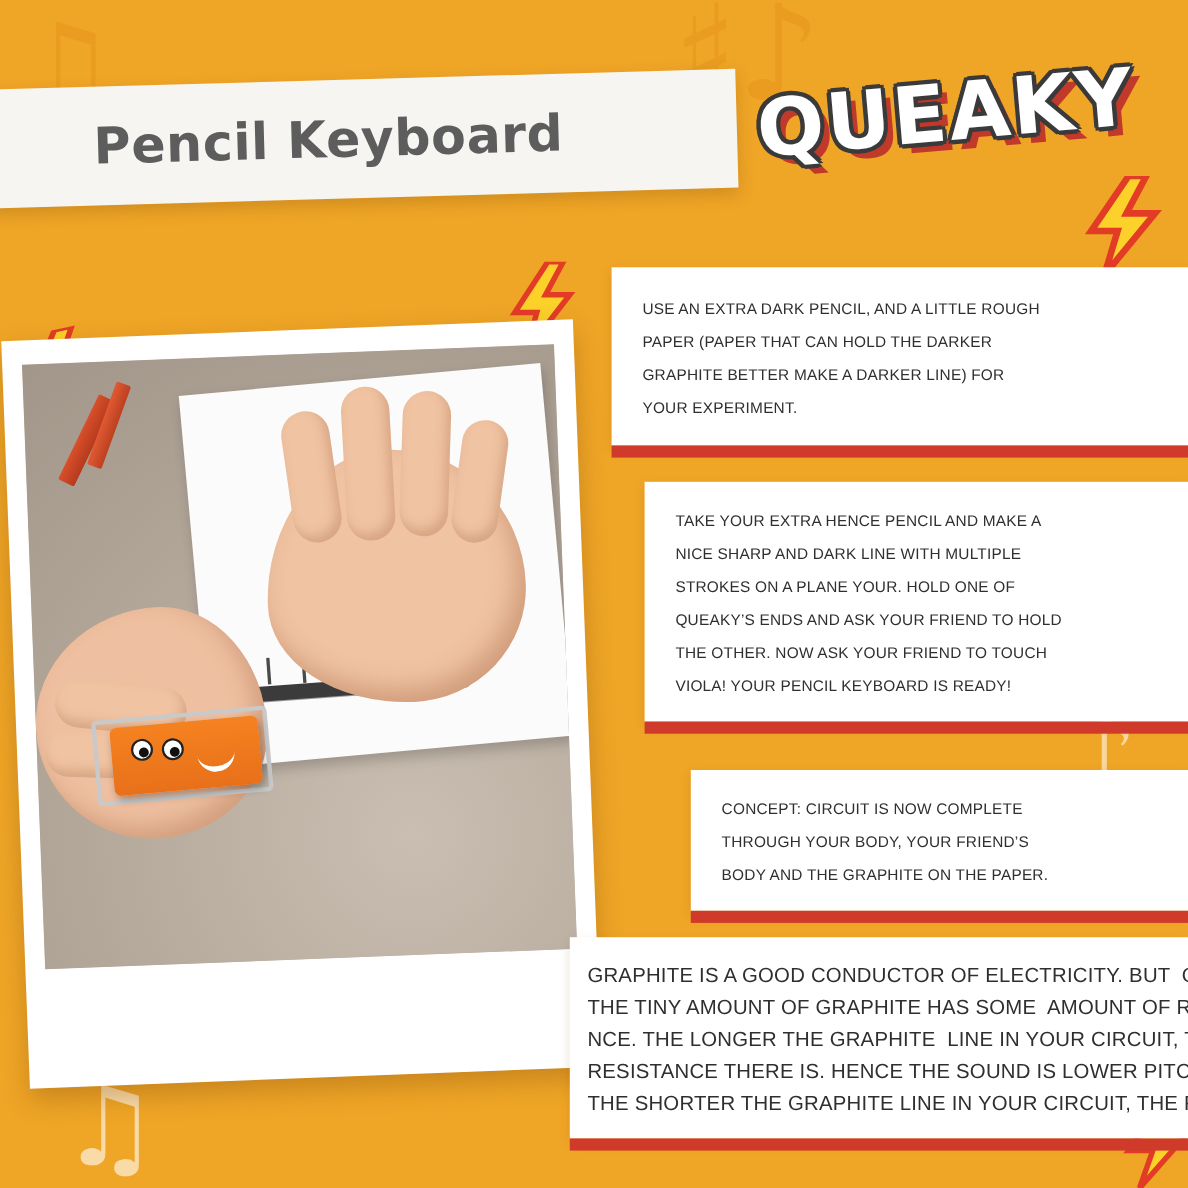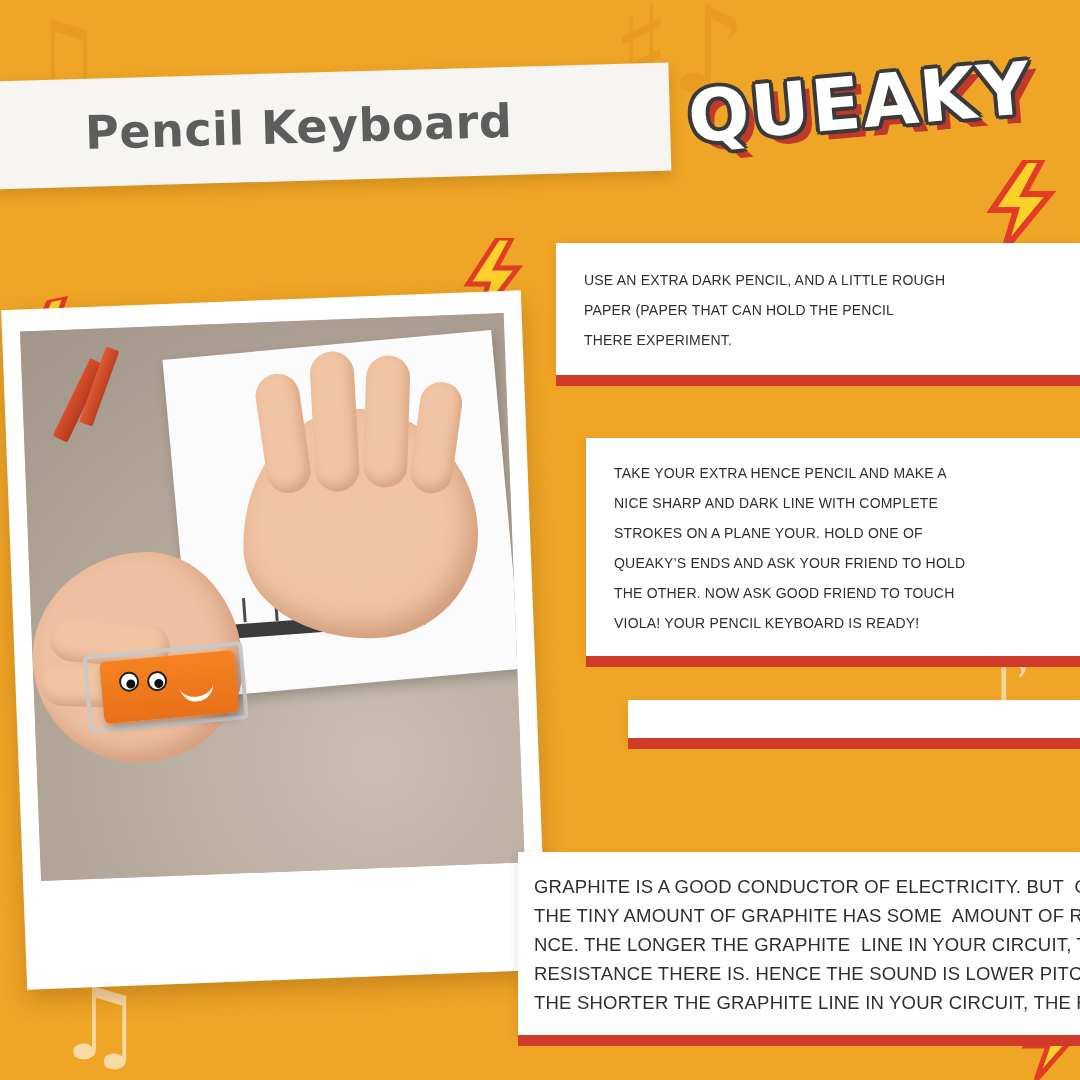--- a/index.html
+++ b/index.html
@@ -244,39 +244,45 @@
             <i></i>
           </div>
         <div class="ph-smile"></div>
       </div>
     </div>
   </div>
 
   <div class="card" id="card1">
     <p>
       <span class="line">USE AN EXTRA DARK PENCIL, AND A LITTLE ROUGH</span>
-      <span class="line">PAPER (PAPER THAT CAN HOLD THE PENCIL</span>
-      <span class="line">THERE EXPERIMENT.</span>
+      <span class="line">PAPER (PAPER THAT CAN HOLD THE DARKER</span>
+      <span class="line">GRAPHITE BETTER MAKE A DARKER LINE) FOR</span>
+      <span class="line">YOUR EXPERIMENT.</span>
     </p>
     <div class="bar"></div>
   </div>
 
   <div class="card" id="card2">
     <p>
       <span class="line">TAKE YOUR EXTRA HENCE PENCIL AND MAKE A</span>
-      <span class="line">NICE SHARP AND DARK LINE WITH COMPLETE</span>
+      <span class="line">NICE SHARP AND DARK LINE WITH MULTIPLE</span>
       <span class="line">STROKES ON A PLANE YOUR. HOLD ONE OF</span>
       <span class="line">QUEAKY’S ENDS AND ASK YOUR FRIEND TO HOLD</span>
-      <span class="line">THE OTHER. NOW ASK GOOD FRIEND TO TOUCH</span>
+      <span class="line">THE OTHER. NOW ASK YOUR FRIEND TO TOUCH</span>
       <span class="line">VIOLA! YOUR PENCIL KEYBOARD IS READY!</span>
     </p>
     <div class="bar"></div>
   </div>
 
   <div class="card" id="card3">
+    <p>
+      <span class="line">CONCEPT: CIRCUIT IS NOW COMPLETE</span>
+      <span class="line">THROUGH YOUR BODY, YOUR FRIEND’S</span>
+      <span class="line">BODY AND THE GRAPHITE ON THE PAPER.</span>
+    </p>
     <div class="bar"></div>
   </div>
 
   <div class="card" id="card4">
     <p>
       <span class="line">GRAPHITE IS A GOOD CONDUCTOR OF ELECTRICITY. BUT  ON PAPER</span>
       <span class="line">THE TINY AMOUNT OF GRAPHITE HAS SOME  AMOUNT OF RESISTA-</span>
       <span class="line">NCE. THE LONGER THE GRAPHITE  LINE IN YOUR CIRCUIT, THE MORE</span>
       <span class="line">RESISTANCE THERE IS. HENCE THE SOUND IS LOWER PITCHED.</span>
       <span class="line">THE SHORTER THE GRAPHITE LINE IN YOUR CIRCUIT, THE RESISTA-</span>

